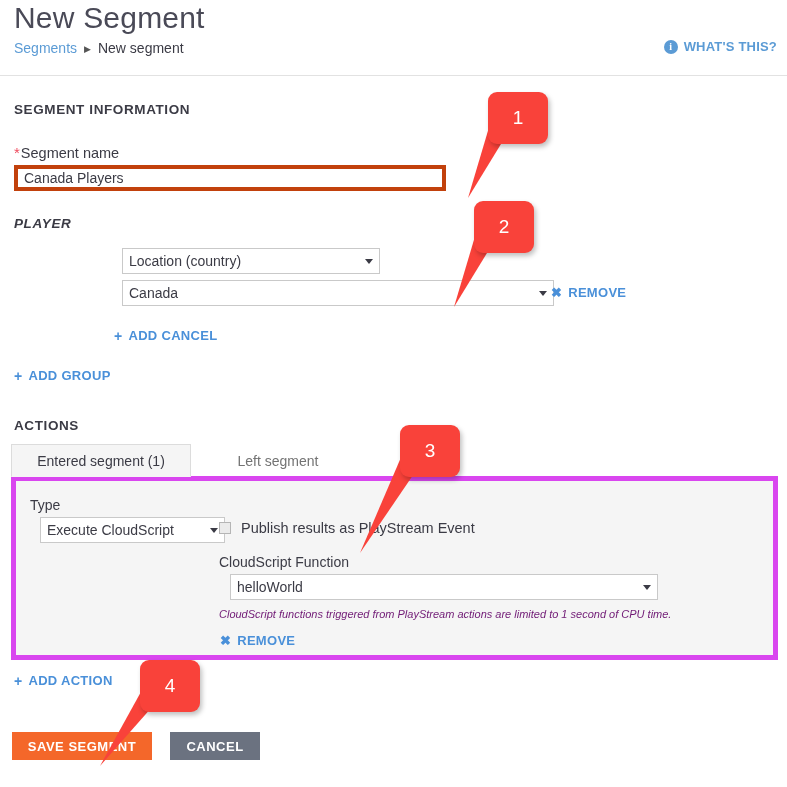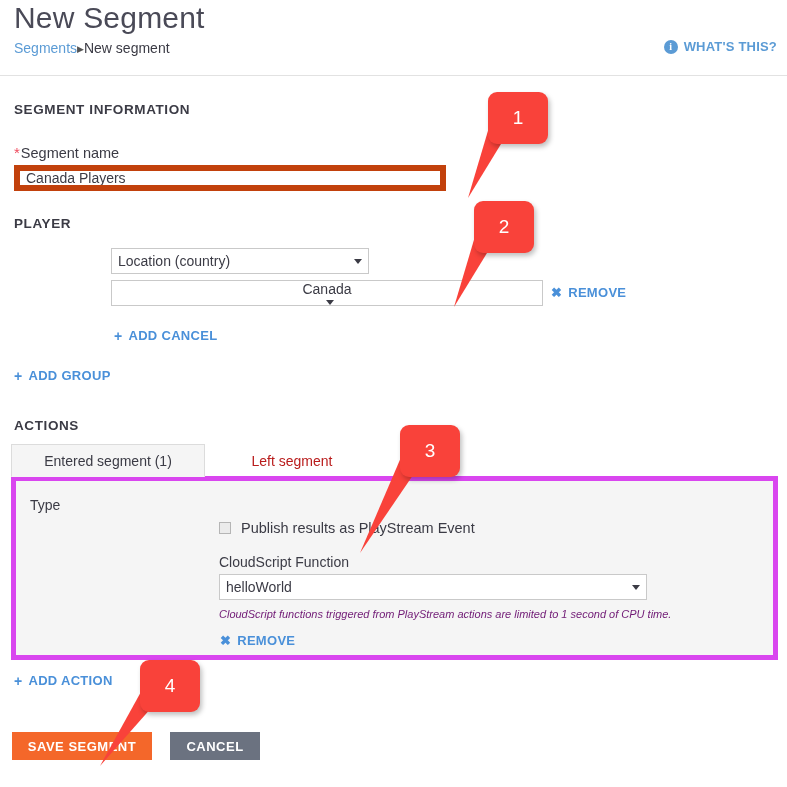--- a/index.html
+++ b/index.html
@@ -18,21 +18,21 @@
   
   .page-title {
     position: absolute; left: 14px; top: 1px;
     font-size: 30px; font-weight: 300; color: #4a4a57;
     letter-spacing: 0.2px;
     white-space: nowrap;
   }
   .breadcrumb {
     position: absolute; left: 14px; top: 40px;
     font-size: 14px; white-space: nowrap;
-    display: flex; align-items: center; 
+    display: flex; align-items: center; gap: 7px;
   }
   .breadcrumb .crumb-link { color: #5b9bd5; text-decoration: none; }
   .breadcrumb .crumb-sep {
     color: #555; font-size: 9px; line-height: 1;
     position: relative; top: 1px;
   }
   .breadcrumb .crumb-current { color: #3b3b45; }
 
   .whats-this {
     position: absolute; right: 10px; top: 39px;
@@ -52,61 +52,62 @@
     height: 1px; background: #e2e2e2;
   }
 
   
   .section-head {
     position: absolute;
     font-size: 13.5px; font-weight: 700; color: #3b3b45;
     letter-spacing: .6px; white-space: nowrap;
   }
   #sec-segment-info { left: 14px; top: 102px; }
-  #sec-player      { left: 14px; top: 216px; }
+  #sec-player      { left: 14px; top: 216px; font-style: italic; }
   #sec-actions     { left: 14px; top: 418px; }
 
   
   .field-label {
     position: absolute; left: 14px; top: 144px;
     font-size: 14.5px; color: #3b3b45; white-space: nowrap;
     display: flex; align-items: baseline;
   }
   .req-star { color: #ef4b5e; font-size: 15px; margin-right: 1px; }
 
   .text-input {
     position: absolute; left: 14px; top: 165px;
     width: 432px; height: 26px;
-    border: 6px solid #c2410c; background: #fff;
+    border: 4px solid #c2410c; background: #fff;
     font-family: "Liberation Sans", sans-serif;
     font-size: 14px; color: #3b3b45;
     padding: 0 6px;
   }
 
   
   .sel {
     position: absolute;
     height: 26px;
     border: 1px solid #c9c9c9;
     background: #fff;
     font-size: 14px; color: #3b3b45;
     display: flex; align-items: center;
     padding: 0 6px;
     white-space: nowrap;
+    margin-left: 11px;
   }
   .sel .val { flex: 1 1 auto; overflow: hidden; }
   .caret {
     width: 0; height: 0; margin-left: 6px; flex: 0 0 auto;
     border-left: 4px solid transparent;
     border-right: 4px solid transparent;
     border-top: 5px solid #3b3b45;
   }
 
   #sel-filter-field { left: 111px; top: 248px; width: 258px; }
-  #sel-filter-value { left: 111px; top: 280px; width: 432px; flex-direction: column; }
+  #sel-filter-value { left: 111px; top: 280px; width: 432px; }
 
   .link-action {
     position: absolute;
     color: #4a90d9; font-size: 13px; font-weight: 600;
     letter-spacing: .3px; white-space: nowrap;
     display: flex; align-items: center; gap: 6px;
   }
   .link-action .gl { font-size: 13px; line-height: 1; }
   .link-action .gl.plus { font-weight: 700; font-size: 14px; }
 
@@ -123,24 +124,24 @@
   }
   .tab {
     height: 33px; display: flex; align-items: center; justify-content: center;
     font-size: 14px; color: #3b3b45;
     padding: 0 18px;
   }
   .tab.active {
     background: #f5f5f5;
     border: 1px solid #dcdcdc;
     border-bottom: 1px solid #f5f5f5;
-    width: 194px;
+    width: 180px;
     position: relative; z-index: 2;
   }
-  .tab.inactive { width: 174px; color: #b91c1c; }
+  .tab.inactive { width: 174px; color: #737373; }
 
   
   .action-panel {
     position: absolute; left: 11px; top: 476px;
     width: 767px; height: 184px;
     background: #f5f5f5;
     border: 5px solid #d946ef;
   }
   .panel-label {
     position: absolute; font-size: 14px; color: #3b3b45; white-space: nowrap;
@@ -268,20 +269,24 @@
       <span>Entered segment (1)</span>
     </div>
     <div class="tab inactive">
       <span>Left segment</span>
     </div>
   </div>
 
   <div class="action-panel">
     <div class="panel-label" id="lbl-type">Type</div>
 
+    <div class="sel" id="sel-type">
+      <span class="val">Execute CloudScript</span>
+      <span class="caret"></span>
+    </div>
 
     <div class="checkrow">
       <span class="checkbox"></span>
       <span>Publish results as PlayStream Event</span>
     </div>
 
     <div class="panel-label" id="lbl-cs-func">CloudScript Function</div>
 
     <div class="sel" id="sel-cs-func">
       <span class="val">helloWorld</span>

